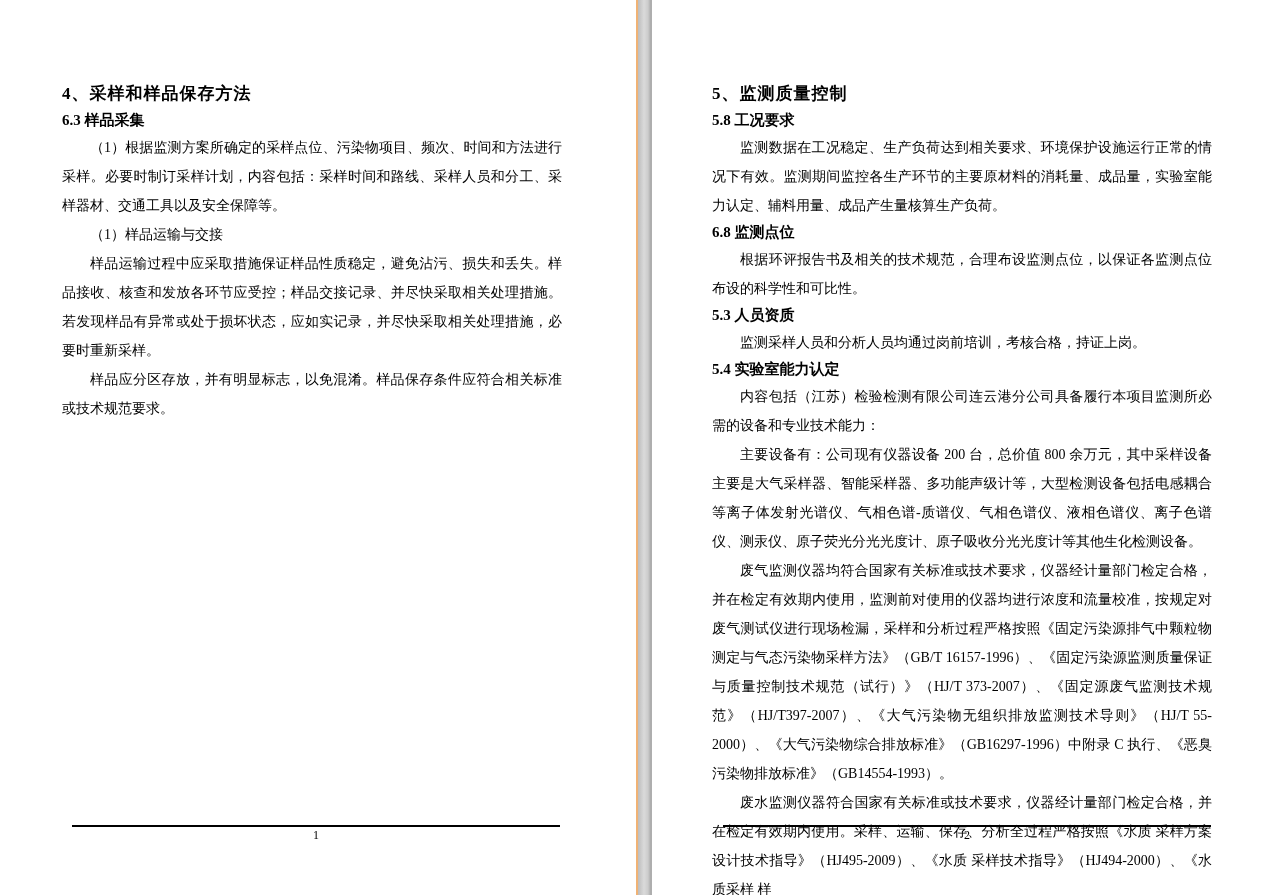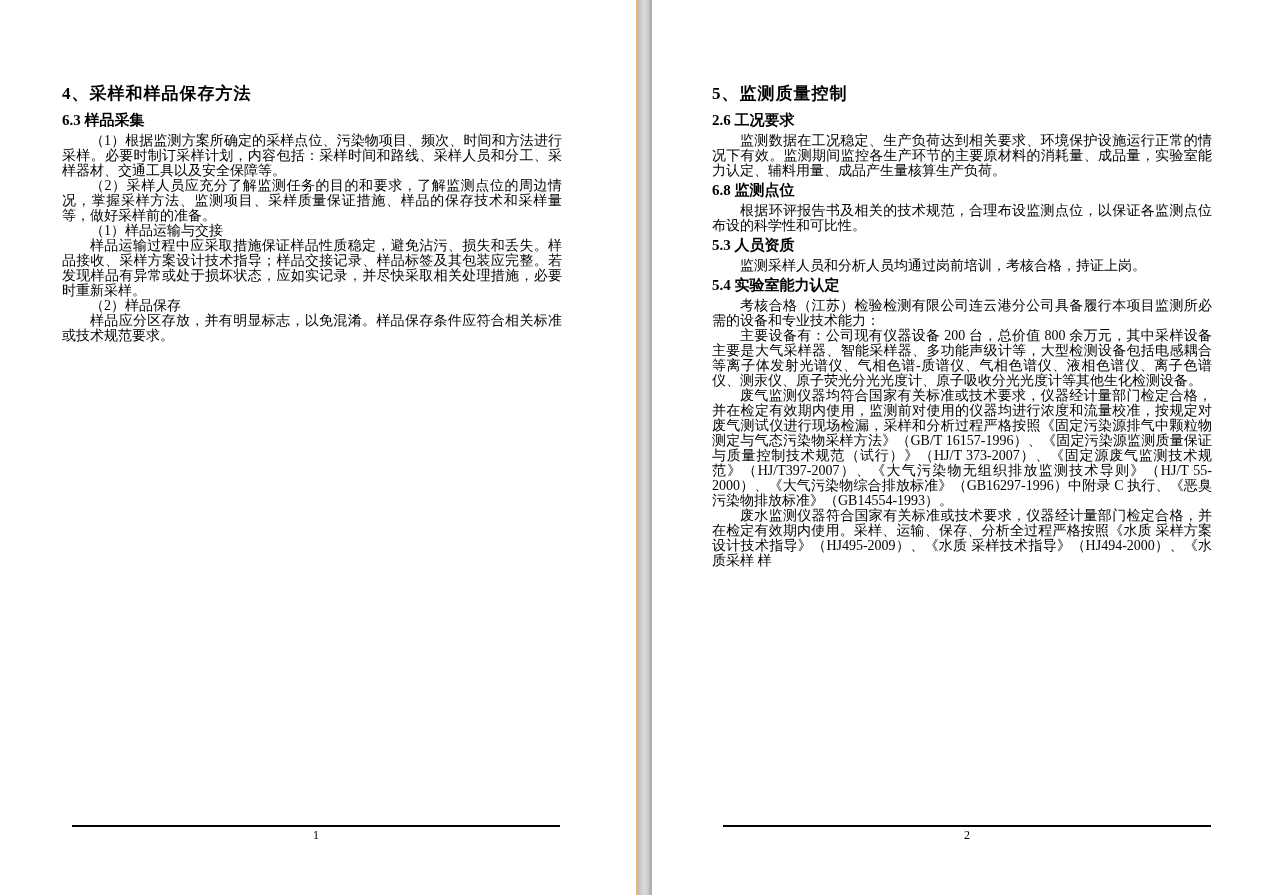--- a/index.html
+++ b/index.html
@@ -51,21 +51,21 @@
     line-height: 28px;
     letter-spacing: 1px;
   }
   .h2 {
     font-size: 15px;
     font-weight: bold;
     line-height: 25px;
   }
   .p {
     font-size: 14px;
-    line-height: 15px;
+    line-height: 29px;
     text-align: justify;
     text-indent: 2em;
     font-family: Liberation Serif, serif;
   }
   .footer-rule {
     position: absolute;
     height: 2px;
     width: 488px;
     background: #000000;
     top: 825px;
@@ -86,43 +86,41 @@
 </head>
 <body>
 
 <div class="canvas">
 
   <div class="page page1">
     <div class="content">
         <div class="blk h1">4、采样和样品保存方法</div>
         <div class="blk h2">6.3 样品采集</div>
         <div class="blk p">（1）根据监测方案所确定的采样点位、污染物项目、频次、时间和方法进行采样。必要时制订采样计划，内容包括：采样时间和路线、采样人员和分工、采样器材、交通工具以及安全保障等。</div>
-        <div class="blk p">（2）采样人员应充分了解监测任务的目的和要求，了解监测点位的周边情况，掌握采样方法、监测项目、采样质量保证措施、样品的保存技术和采样量等，做好采样前的准备。</div>
         <div class="blk p">（1）样品运输与交接</div>
-        <div class="blk p">样品运输过程中应采取措施保证样品性质稳定，避免沾污、损失和丢失。样品接收、采样方案设计技术指导；样品交接记录、样品标签及其包装应完整。若发现样品有异常或处于损坏状态，应如实记录，并尽快采取相关处理措施，必要时重新采样。</div>
-        <div class="blk p">（2）样品保存</div>
+        <div class="blk p">样品运输过程中应采取措施保证样品性质稳定，避免沾污、损失和丢失。样品接收、核查和发放各环节应受控；样品交接记录、并尽快采取相关处理措施。若发现样品有异常或处于损坏状态，应如实记录，并尽快采取相关处理措施，必要时重新采样。</div>
         <div class="blk p">样品应分区存放，并有明显标志，以免混淆。样品保存条件应符合相关标准或技术规范要求。</div>
       </div>
     <div class="footer-rule"></div>
     <div class="pagenum">1</div>
   </div>
 
   <div class="page-gap"></div>
 
   <div class="page page2">
     <div class="content">
         <div class="blk h1">5、监测质量控制</div>
-        <div class="blk h2">2.6 工况要求</div>
+        <div class="blk h2">5.8 工况要求</div>
         <div class="blk p">监测数据在工况稳定、生产负荷达到相关要求、环境保护设施运行正常的情况下有效。监测期间监控各生产环节的主要原材料的消耗量、成品量，实验室能力认定、辅料用量、成品产生量核算生产负荷。</div>
         <div class="blk h2">6.8 监测点位</div>
         <div class="blk p">根据环评报告书及相关的技术规范，合理布设监测点位，以保证各监测点位布设的科学性和可比性。</div>
         <div class="blk h2">5.3 人员资质</div>
         <div class="blk p">监测采样人员和分析人员均通过岗前培训，考核合格，持证上岗。</div>
         <div class="blk h2">5.4 实验室能力认定</div>
-        <div class="blk p">考核合格（江苏）检验检测有限公司连云港分公司具备履行本项目监测所必需的设备和专业技术能力：</div>
+        <div class="blk p">内容包括（江苏）检验检测有限公司连云港分公司具备履行本项目监测所必需的设备和专业技术能力：</div>
         <div class="blk p">主要设备有：公司现有仪器设备 200 台，总价值 800 余万元，其中采样设备主要是大气采样器、智能采样器、多功能声级计等，大型检测设备包括电感耦合等离子体发射光谱仪、气相色谱-质谱仪、气相色谱仪、液相色谱仪、离子色谱仪、测汞仪、原子荧光分光光度计、原子吸收分光光度计等其他生化检测设备。</div>
         <div class="blk p">废气监测仪器均符合国家有关标准或技术要求，仪器经计量部门检定合格，并在检定有效期内使用，监测前对使用的仪器均进行浓度和流量校准，按规定对废气测试仪进行现场检漏，采样和分析过程严格按照《固定污染源排气中颗粒物测定与气态污染物采样方法》（GB/T 16157-1996）、《固定污染源监测质量保证与质量控制技术规范（试行）》（HJ/T 373-2007）、《固定源废气监测技术规范》（HJ/T397-2007）、《大气污染物无组织排放监测技术导则》（HJ/T 55-2000）、《大气污染物综合排放标准》（GB16297-1996）中附录 C 执行、《恶臭污染物排放标准》（GB14554-1993）。</div>
         <div class="blk p">废水监测仪器符合国家有关标准或技术要求，仪器经计量部门检定合格，并在检定有效期内使用。采样、运输、保存、分析全过程严格按照《水质 采样方案设计技术指导》（HJ495-2009）、《水质 采样技术指导》（HJ494-2000）、《水质采样 样</div>
       </div>
     <div class="footer-rule"></div>
     <div class="pagenum">2</div>
   </div>
 
 </div>
 

